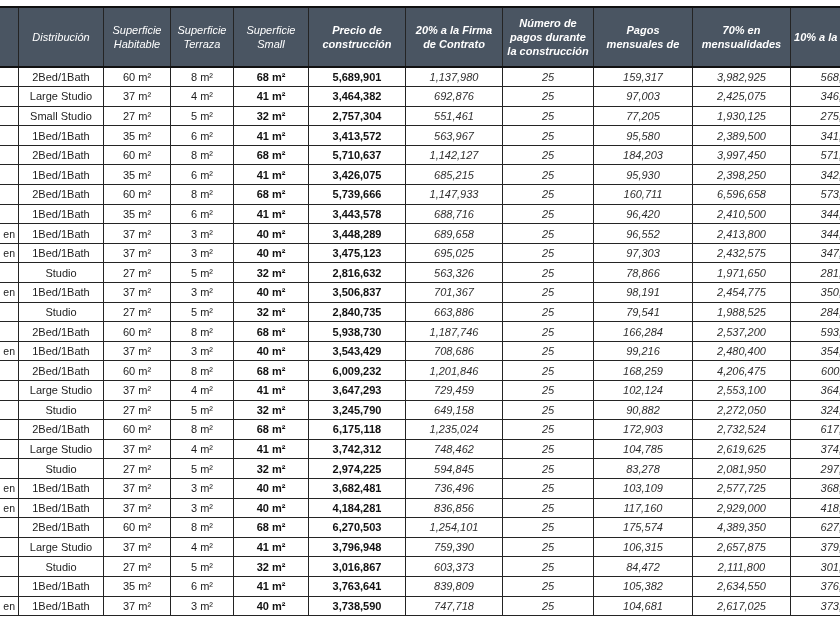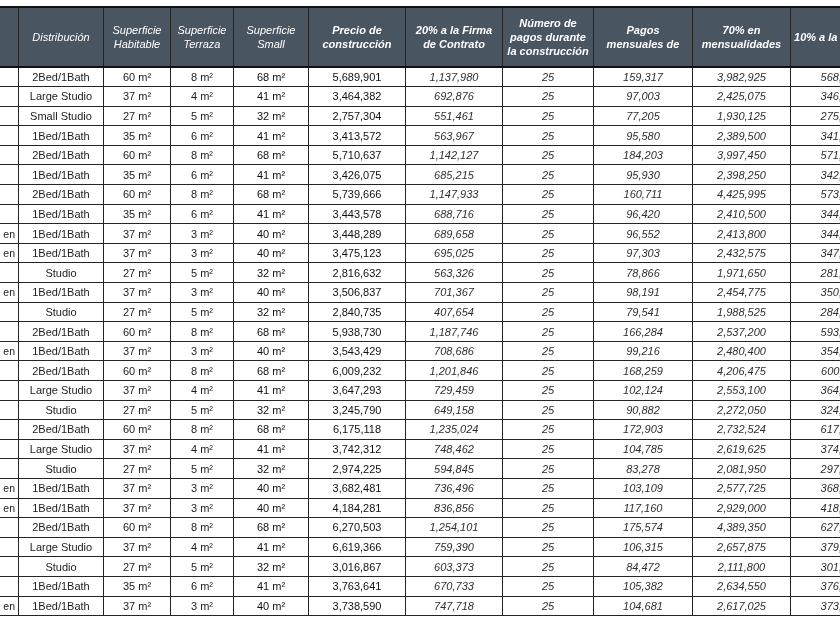--- a/index.html
+++ b/index.html
@@ -35,21 +35,21 @@
     line-height:1.3;
     height:60px;
     white-space:normal;
     border-top:2px solid #111;
     border-bottom:2px solid #111;
   }
   .sheet thead th.hb{font-weight:700;}
   .sheet tbody tr{height:19.6px;}
   .sheet td{font-size:11px;color:#1c1c1c;background:#ffffff;}
   .sheet td.c0{text-align:right;padding-right:3px;font-size:10.5px;color:#222;}
-  .sheet td.c4,.sheet td.c5{font-weight:400;color:#111;margin-top:20px;}
+  .sheet td.c4,.sheet td.c5{font-weight:700;color:#111;margin-top:20px;}
   .sheet td.c6,.sheet td.c7,.sheet td.c8,.sheet td.c9,.sheet td.c10{
     font-style:italic;color:#2e2e2e;
   }
 </style>
 </head>
 <body>
 
 <div class="viewport">
   <table class="sheet">
     <colgroup>
@@ -162,21 +162,21 @@
         <tr>
           <td class="c0"></td>
           <td class="c1">2Bed/1Bath</td>
           <td class="c2">60 m²</td>
           <td class="c3">8 m²</td>
           <td class="c4">68 m²</td>
           <td class="c5">5,739,666</td>
           <td class="c6">1,147,933</td>
           <td class="c7">25</td>
           <td class="c8">160,711</td>
-          <td class="c9">4,425,995</td>
+          <td class="c9">6,596,658</td>
           <td class="c10">573,958</td>
         </tr>
         <tr>
           <td class="c0"></td>
           <td class="c1">1Bed/1Bath</td>
           <td class="c2">35 m²</td>
           <td class="c3">6 m²</td>
           <td class="c4">41 m²</td>
           <td class="c5">3,443,578</td>
           <td class="c6">688,716</td>
@@ -237,21 +237,21 @@
           <td class="c9">2,454,775</td>
           <td class="c10">350,695</td>
         </tr>
         <tr>
           <td class="c0"></td>
           <td class="c1">Studio</td>
           <td class="c2">27 m²</td>
           <td class="c3">5 m²</td>
           <td class="c4">32 m²</td>
           <td class="c5">2,840,735</td>
-          <td class="c6">407,654</td>
+          <td class="c6">663,886</td>
           <td class="c7">25</td>
           <td class="c8">79,541</td>
           <td class="c9">1,988,525</td>
           <td class="c10">284,063</td>
         </tr>
         <tr>
           <td class="c0"></td>
           <td class="c1">2Bed/1Bath</td>
           <td class="c2">60 m²</td>
           <td class="c3">8 m²</td>
@@ -392,21 +392,21 @@
           <td class="c8">175,574</td>
           <td class="c9">4,389,350</td>
           <td class="c10">627,052</td>
         </tr>
         <tr>
           <td class="c0"></td>
           <td class="c1">Large Studio</td>
           <td class="c2">37 m²</td>
           <td class="c3">4 m²</td>
           <td class="c4">41 m²</td>
-          <td class="c5">6,619,366</td>
+          <td class="c5">3,796,948</td>
           <td class="c6">759,390</td>
           <td class="c7">25</td>
           <td class="c8">106,315</td>
           <td class="c9">2,657,875</td>
           <td class="c10">379,683</td>
         </tr>
         <tr>
           <td class="c0"></td>
           <td class="c1">Studio</td>
           <td class="c2">27 m²</td>
@@ -419,21 +419,21 @@
           <td class="c9">2,111,800</td>
           <td class="c10">301,694</td>
         </tr>
         <tr>
           <td class="c0"></td>
           <td class="c1">1Bed/1Bath</td>
           <td class="c2">35 m²</td>
           <td class="c3">6 m²</td>
           <td class="c4">41 m²</td>
           <td class="c5">3,763,641</td>
-          <td class="c6">670,733</td>
+          <td class="c6">839,809</td>
           <td class="c7">25</td>
           <td class="c8">105,382</td>
           <td class="c9">2,634,550</td>
           <td class="c10">376,363</td>
         </tr>
         <tr>
           <td class="c0">en</td>
           <td class="c1">1Bed/1Bath</td>
           <td class="c2">37 m²</td>
           <td class="c3">3 m²</td>

